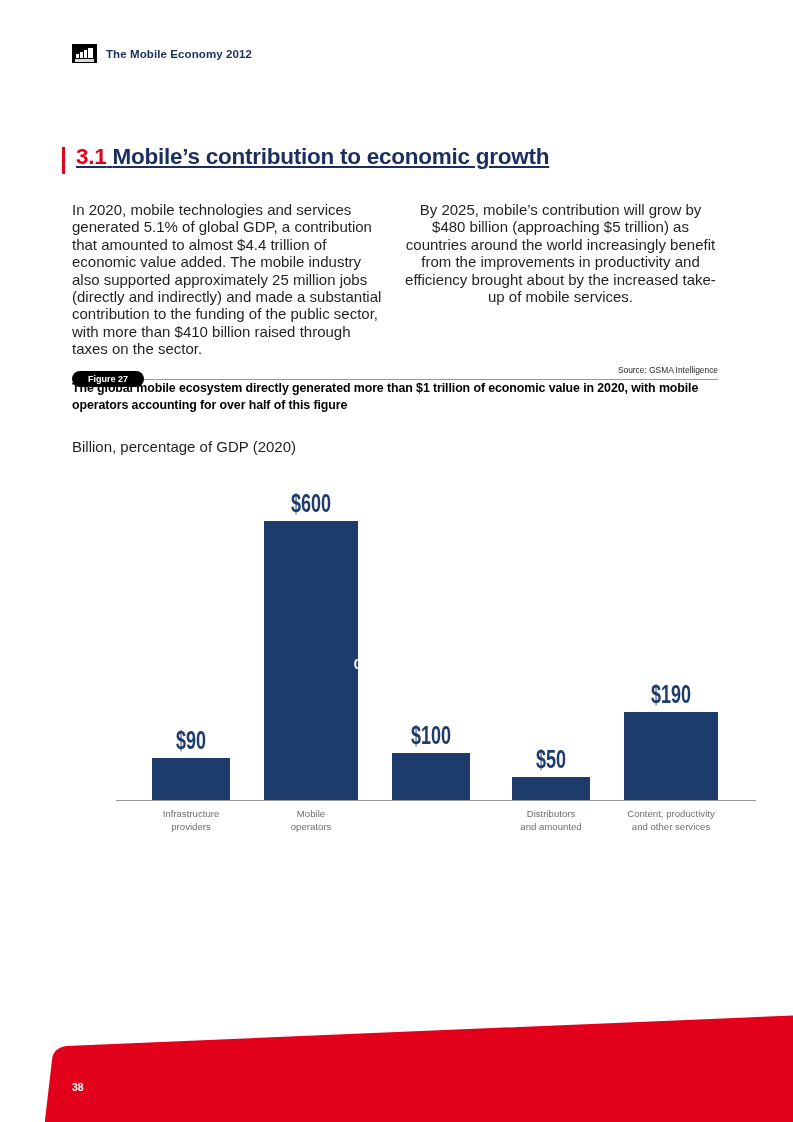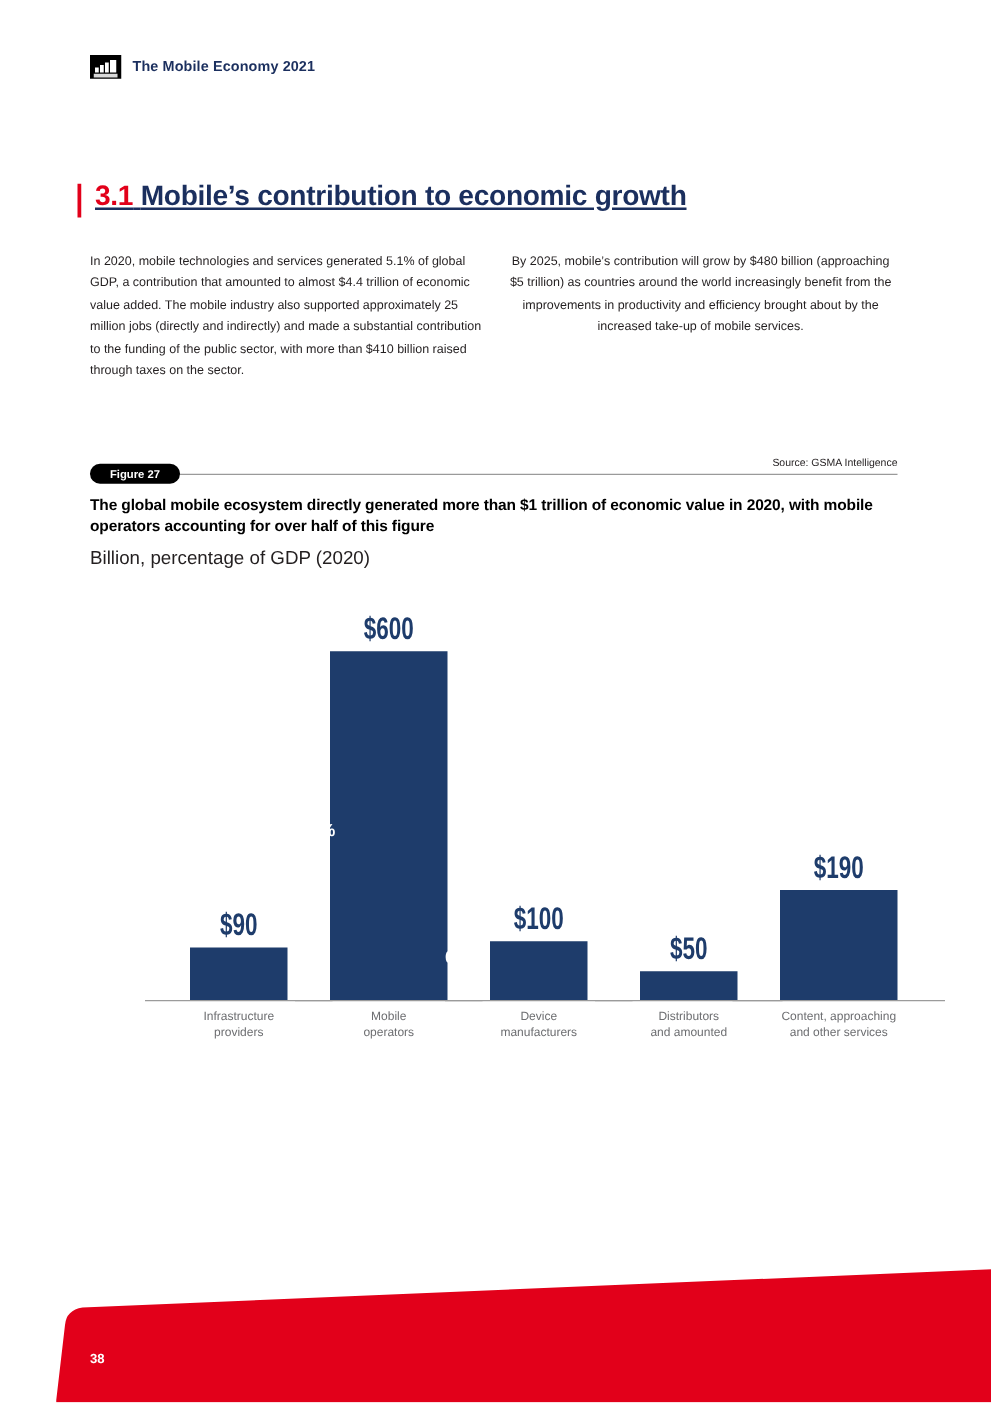--- a/index.html
+++ b/index.html
@@ -85,21 +85,21 @@
     text-decoration: underline;
   }
   .heading-num {
     color: #e2001a;
     font-weight: bold;
   }
 
   
   .intro-col {
     position: absolute;
-    font-size: 10px;
+    font-size: 15px;
     line-height: 17.4px;
     color: #231f20;
   }
   .intro-left  { left: 72px;  top: 201px; width: 318px; }
   .intro-right { left: 403px; top: 201px; width: 315px; text-align: center; }
 
   
   .figure-band {
     position: absolute;
     left: 72px;
@@ -136,21 +136,21 @@
     width: 646px;
     text-align: right;
     font-size: 8.4px;
     color: #231f20;
   }
 
   
   .figure-title {
     position: absolute;
     left: 72px;
-    top: 396px;
+    top: 380px;
     width: 648px;
     font-size: 12.4px;
     font-weight: bold;
     line-height: 16.5px;
     color: #000000;
     letter-spacing: -0.1px;
   }
   .figure-subtitle {
     position: absolute;
     left: 72px;
@@ -201,21 +201,21 @@
     font-size: 25px;
     font-weight: bold;
     color: #1e3c6b;
     letter-spacing: 0px;
     transform: scaleX(.72);
     line-height: 1;
   }
   .bar-pct {
     position: absolute;
     width: 100%;
-    text-align: left;
+    text-align: right;
     font-size: 14px;
     font-weight: bold;
     color: #ffffff;
     letter-spacing: .1px;
     margin-top: 28px;
   }
   .cat-label {
     position: absolute;
     top: 337px;
     text-align: center;
@@ -255,21 +255,21 @@
 <body>
 
 <div class="page-header">
   <span class="logo-mark">
     <span class="lb lb1"></span>
       <span class="lb lb2"></span>
       <span class="lb lb3"></span>
       <span class="lb lb4"></span>
     <span class="lword"></span>
   </span>
-  <span class="header-title">The Mobile Economy 2021</span>
+  <span class="header-title">The Mobile Economy 2012</span>
 </div>
 
 <div class="section-heading">
   <span class="heading-rule"></span>
   <div class="heading-text">
     <span class="heading-num">3.1</span>
     <span>Mobile’s contribution to economic growth</span>
   </div>
 </div>
 
@@ -313,23 +313,22 @@
       </div>
       <div class="bar-group" style="left: 514px; width: 170px;">
         <div class="bar-baseline"></div>
         <div class="bar-rect" style="height: 88px; width: 94px; left: 38px; background: rgb(30, 60, 107);"></div>
         <div class="bar-pct" style="bottom: 52.8px;">0.2%</div>
         <div class="bar-value" style="bottom: 94px;">$190</div>
       </div>
     </div>
 <div class="cat-label" style="left: 164px; width: 150px;"><span>Mobile</span><br><span>operators</span></div>
     <div class="cat-label" style="left: 44px; width: 150px;"><span>Infrastructure</span><br><span>providers</span></div>
-    <div class="cat-label" style="left: 284px; width: 150px;"><span>Device</span><br><span>manufacturers</span></div>
     <div class="cat-label" style="left: 404px; width: 150px;"><span>Distributors</span><br><span>and amounted</span></div>
-    <div class="cat-label" style="left: 514px; width: 170px;"><span>Content, approaching</span><br><span>and other services</span></div>
+    <div class="cat-label" style="left: 514px; width: 170px;"><span>Content, productivity</span><br><span>and other services</span></div>
   </div>
 
 <svg class="footer-shape" viewBox="0 0 793 110" preserveAspectRatio="none">
   <path id="footer-path" d="M 45 108 L 52 48 Q 53 36 66 34 L 1160 -12 L 1160 110 L 45 110 Z" fill="#e2001a"></path>
 </svg>
 <div class="footer-text">
   <span class="footer-page">38</span>
 </div>
 
 </body></html>

